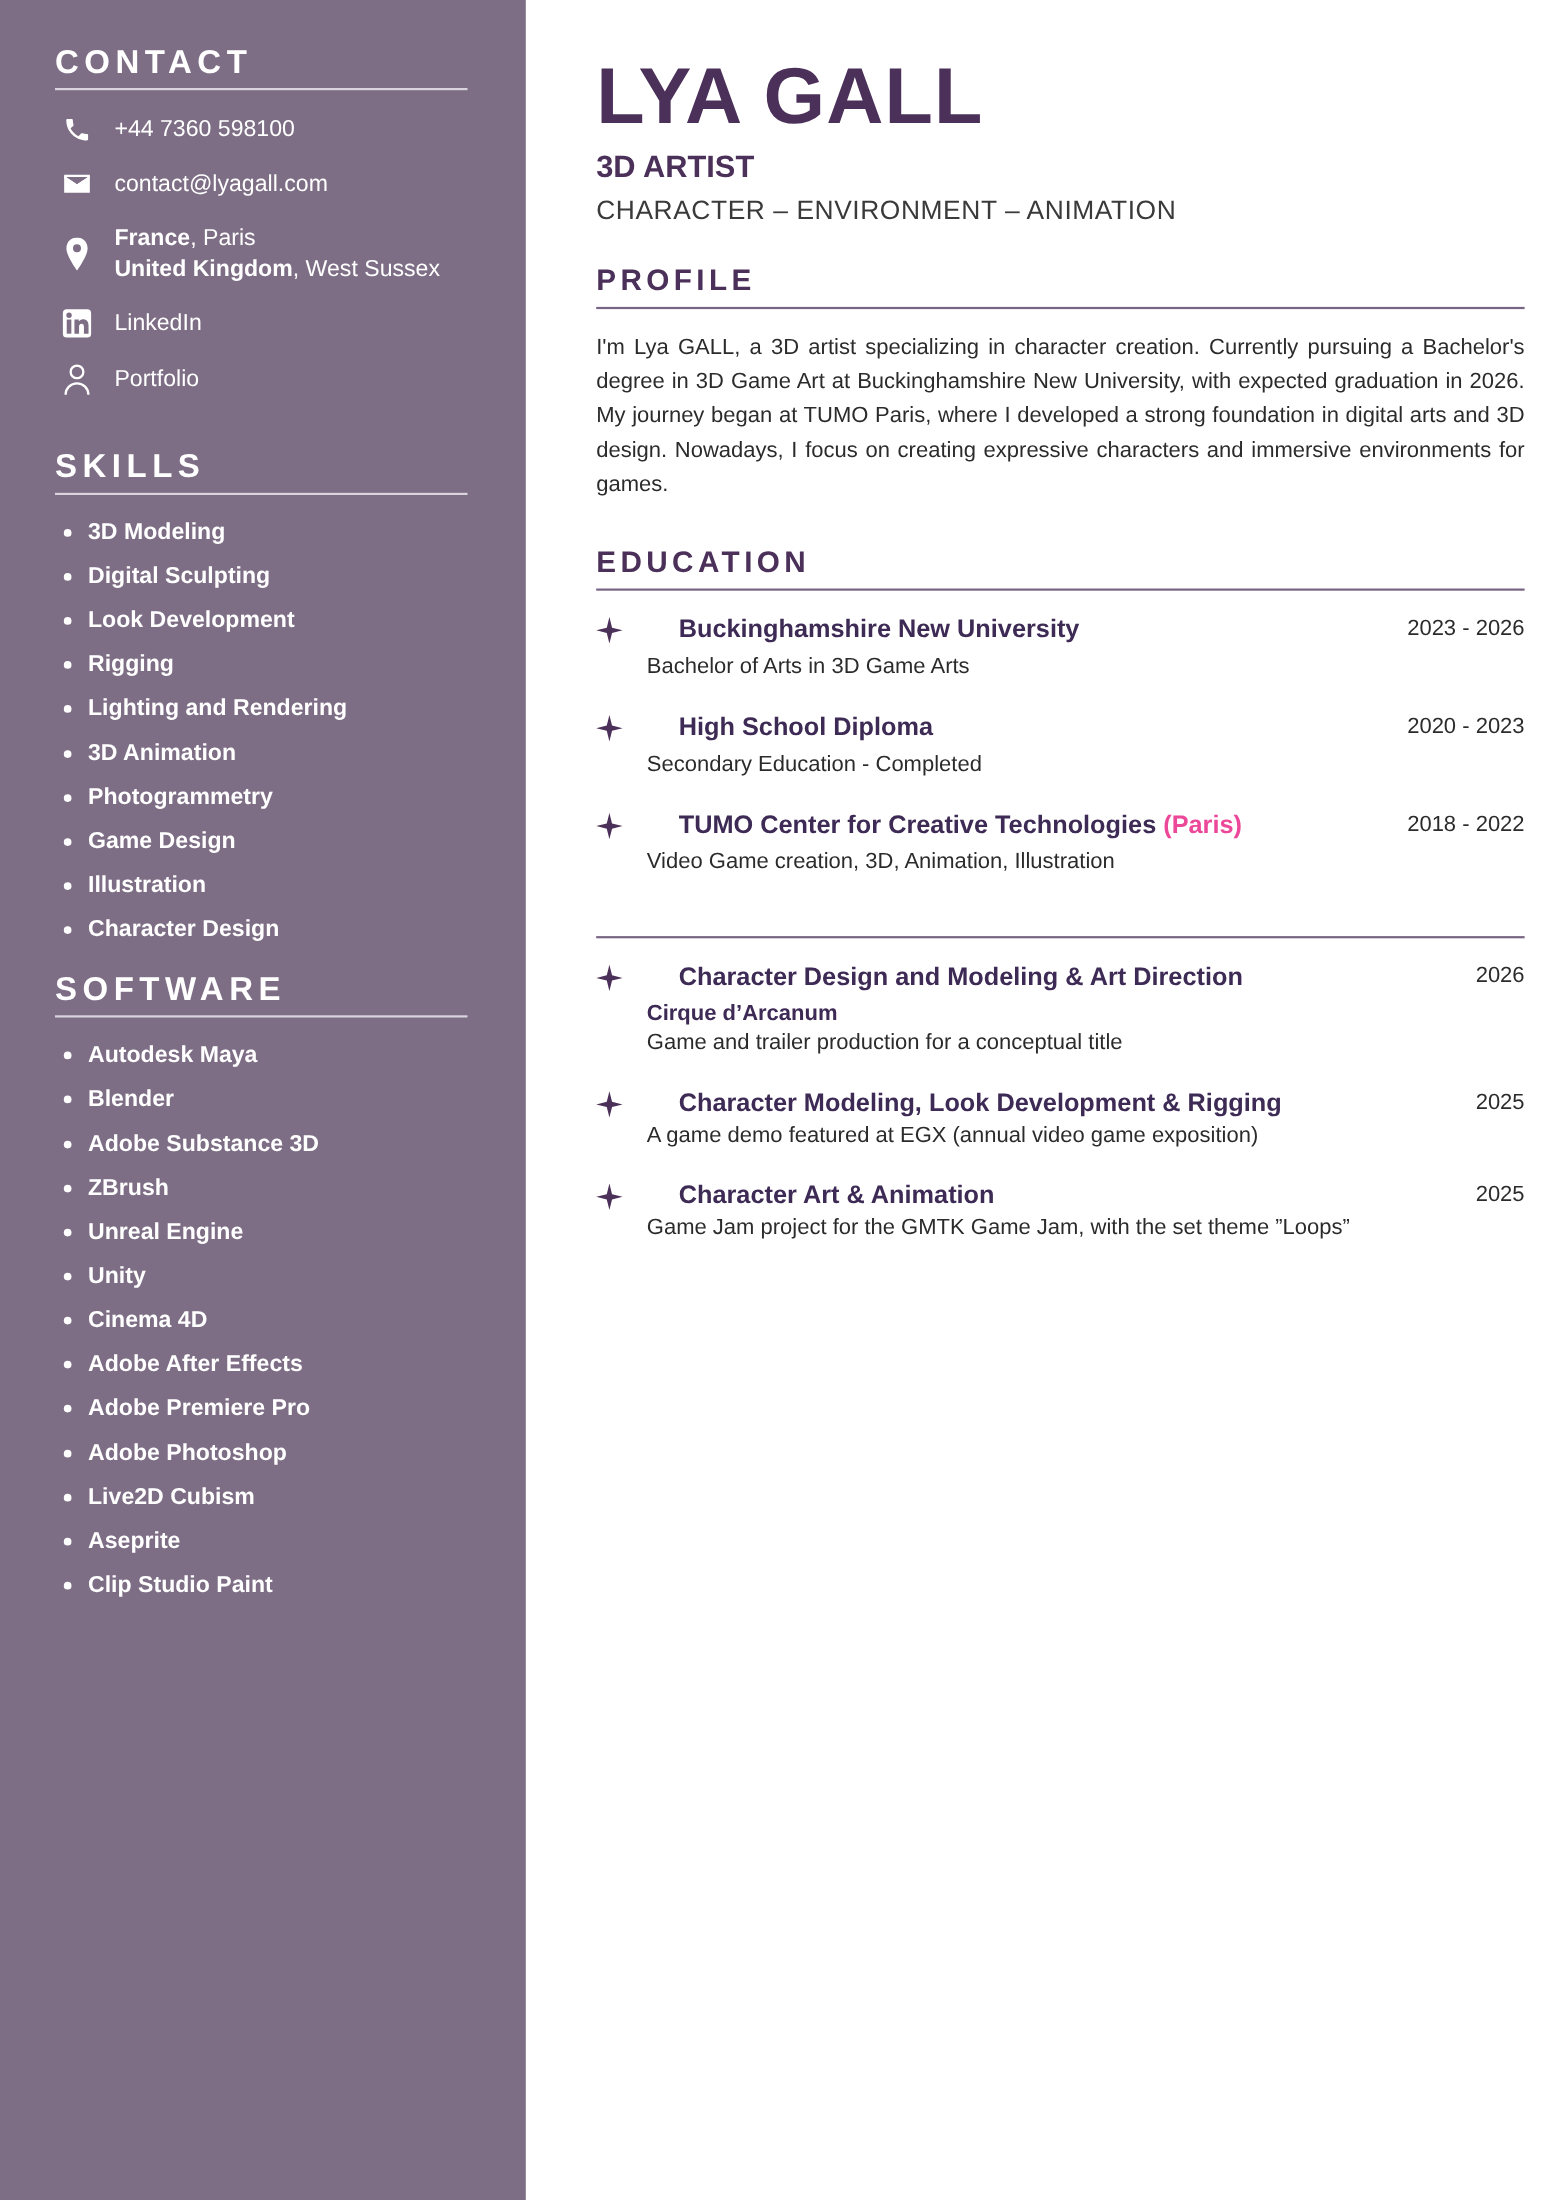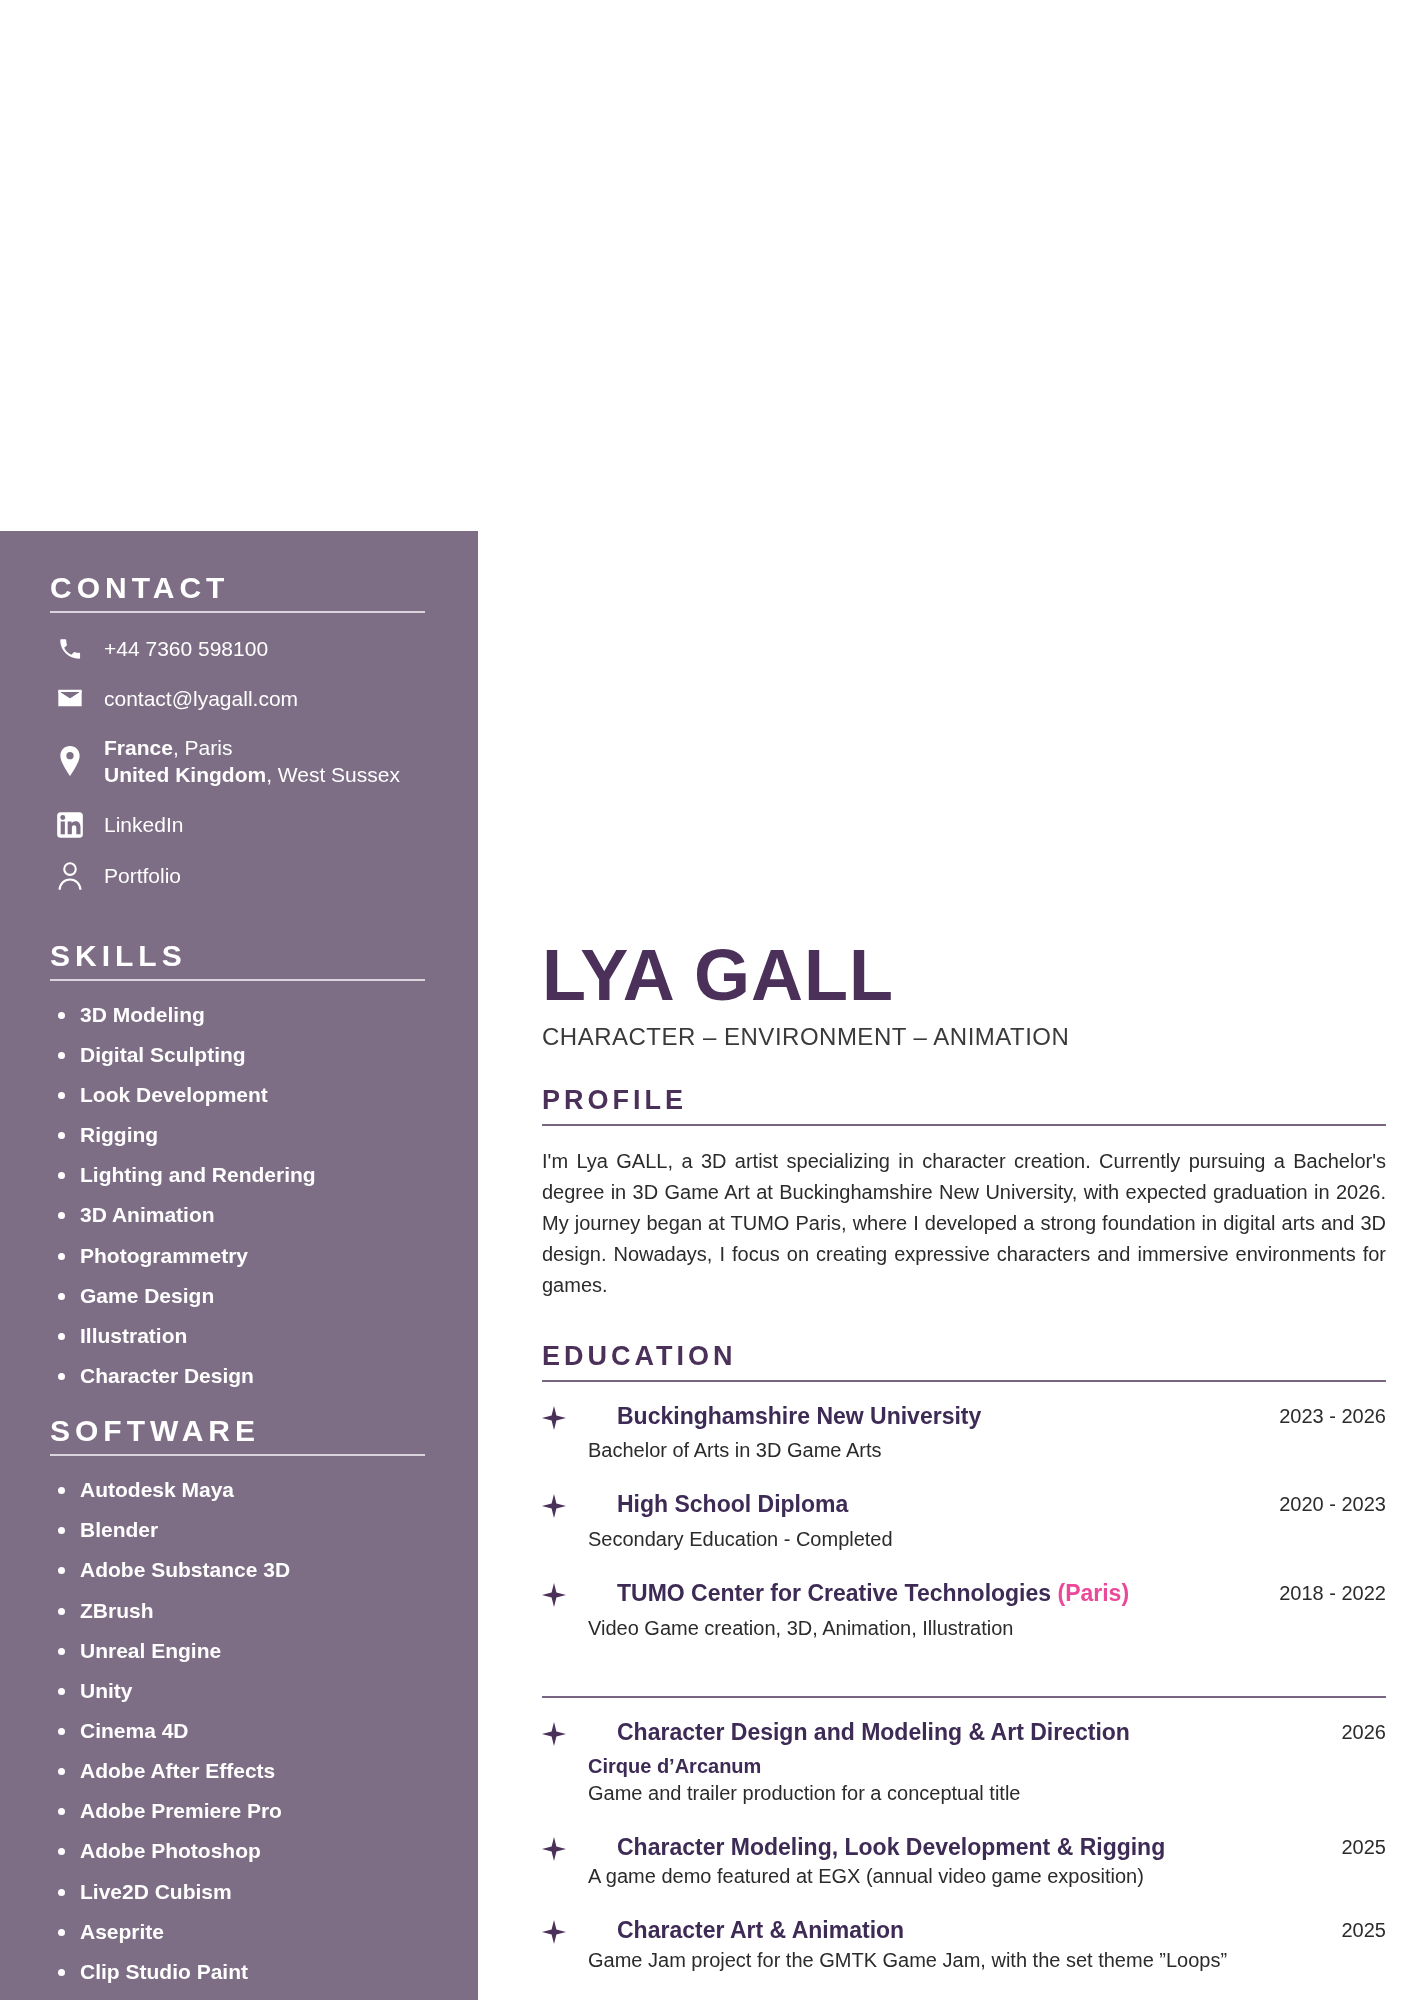--- a/index.html
+++ b/index.html
@@ -12,21 +12,20 @@
     background: #ffffff;
     font-family: "Liberation Sans", sans-serif;
     color: #2b2b2b;
     overflow: hidden;
   }
   .page {
     position: relative;
     width: 1414px;
     height: 2000px;
     display: flex;
-    align-items: flex-end;
   }
 
   
   .sidebar {
     width: 478px;
     min-width: 478px;
     background: #7d6e85;
     color: #ffffff;
     padding: 40px 0 0 0;
     box-sizing: border-box;
@@ -291,20 +290,21 @@
           <li>Clip Studio Paint</li>
         </ul>
       </div>
 
     </div>
   </aside>
 
   <main class="main">
 
     <h1 class="name">LYA GALL</h1>
+    <div class="role">3D ARTIST</div>
     <div class="tagline">CHARACTER – ENVIRONMENT – ANIMATION</div>
 
     <section>
       <h2 class="sec-title">PROFILE</h2>
       <div class="sec-rule"></div>
       <p class="profile-text">I'm Lya GALL, a 3D artist specializing in character creation. Currently pursuing a Bachelor's degree in 3D Game Art at Buckinghamshire New University, with expected graduation in 2026. My journey began at TUMO Paris, where I developed a strong foundation in digital arts and 3D design. Nowadays, I focus on creating expressive characters and immersive environments for games.</p>
     </section>
 
     <section>
       <h2 class="sec-title">EDUCATION</h2>

